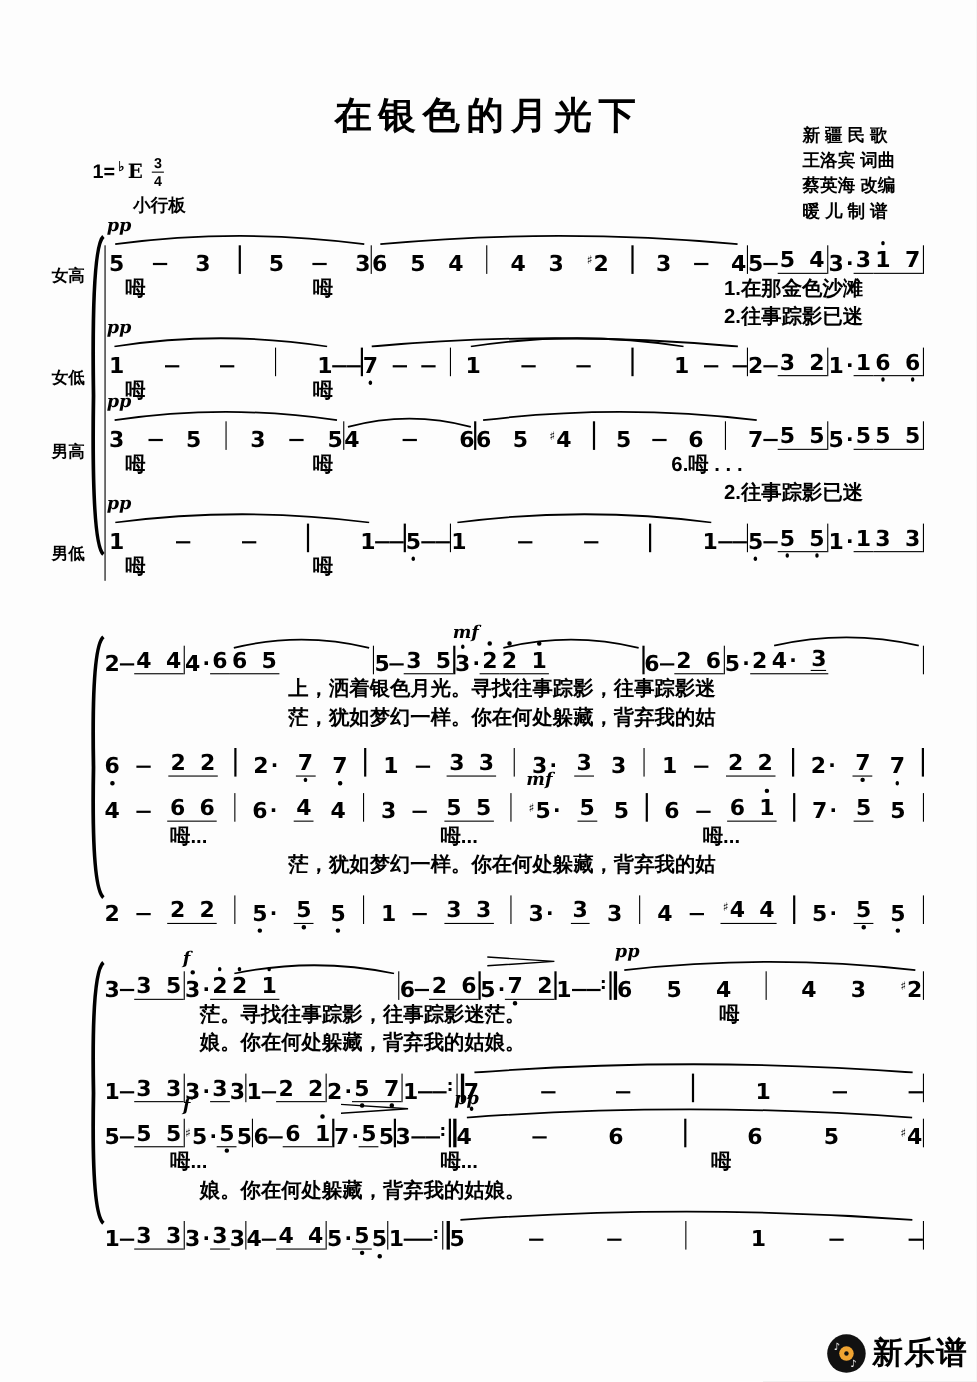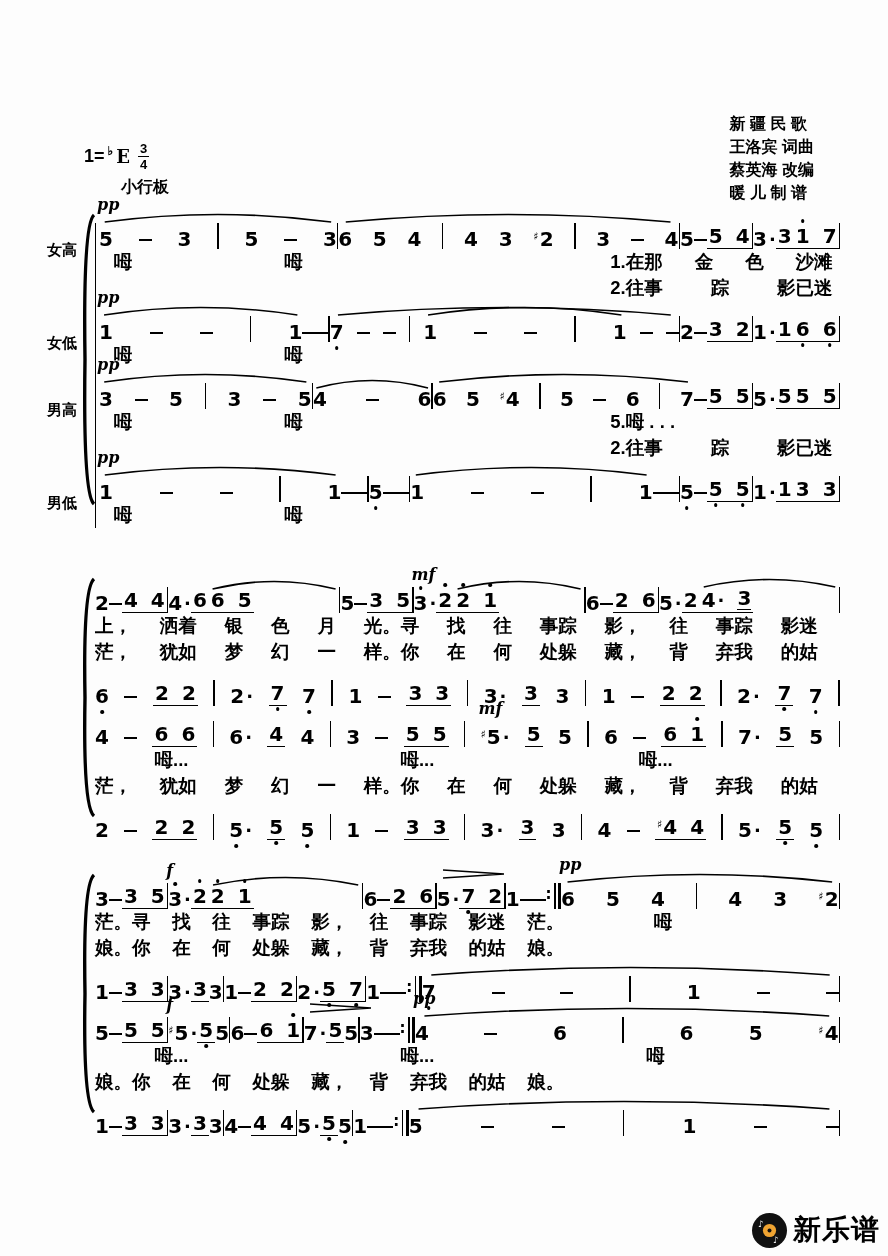--- a/index.html
+++ b/index.html
@@ -53,34 +53,35 @@
   .dyn{position:absolute;top:-26px;left:-2px;font-family:"DejaVu Serif",serif;
        font-style:italic;font-weight:bold;font-size:16px;line-height:1;}
   .hairpin{position:absolute;top:-20px;left:4px;}
   .rep{display:inline-flex;align-items:center;gap:2.5px;}
   .rep .rdots{font-size:15px;font-weight:bold;line-height:1;margin-bottom:3px;}
   .rep .b1{width:1.6px;height:26px;background:#000;}
   .rep .b2{width:2.8px;height:26px;background:#000;}
   
   .lrow{position:relative;height:26px;font-size:18.5px;font-weight:600;line-height:26px;}
   .litem{position:absolute;white-space:nowrap;}
-  .lspread{position:absolute;display:flex;justify-content:space-between;white-space:nowrap;}
+  .lspread{position:absolute;display:flex;justify-content:center;white-space:nowrap;}
   
   .pagenum{position:absolute;top:1204px;left:0;width:100%;text-align:center;
            font-size:17px;font-weight:600;}
   .pagenum .uline{display:inline-block;width:18px;border-bottom:1.7px solid #000;
                   height:14px;margin:0 7px;}
   .brand{position:absolute;top:1211px;right:8px;display:flex;align-items:center;gap:5px;}
   .brand-text{font-size:28px;font-weight:900;letter-spacing:1px;}
 </style>
 </head>
 <body>
 
 <div class="page">
 
+  <div class="title">在银色的月光下</div>
 
   <div class="keysig">
     <span>1=</span>
       <span class="flat">♭</span>
       <span class="keynote">E</span>
     <span class="frac">
       <span class="num">3</span>
       <span class="den">4</span>
     </span>
   </div>
@@ -382,21 +383,21 @@
                 </span>
                 <span class="note">
                   <span class="dg">5</span>
                 </span>
               </span>
               <span class="bar"></span>
             </div>
             <div class="lrow">
               <span class="litem" style="left: 2%;">呣</span>
               <span class="litem" style="left: 25%;">呣</span>
-              <span class="litem" style="left: 69%;">5.呣 . . .</span>
+              <span class="litem" style="left: 69%;">6.呣 . . .</span>
             </div>
             <div class="lrow">
               <span class="lspread" style="left: 69%; width: 30%;">
                 <span>2.往事</span>
                 <span>踪</span>
                 <span>影已迷</span>
               </span>
             </div>
           </div>
           <div class="voice">

